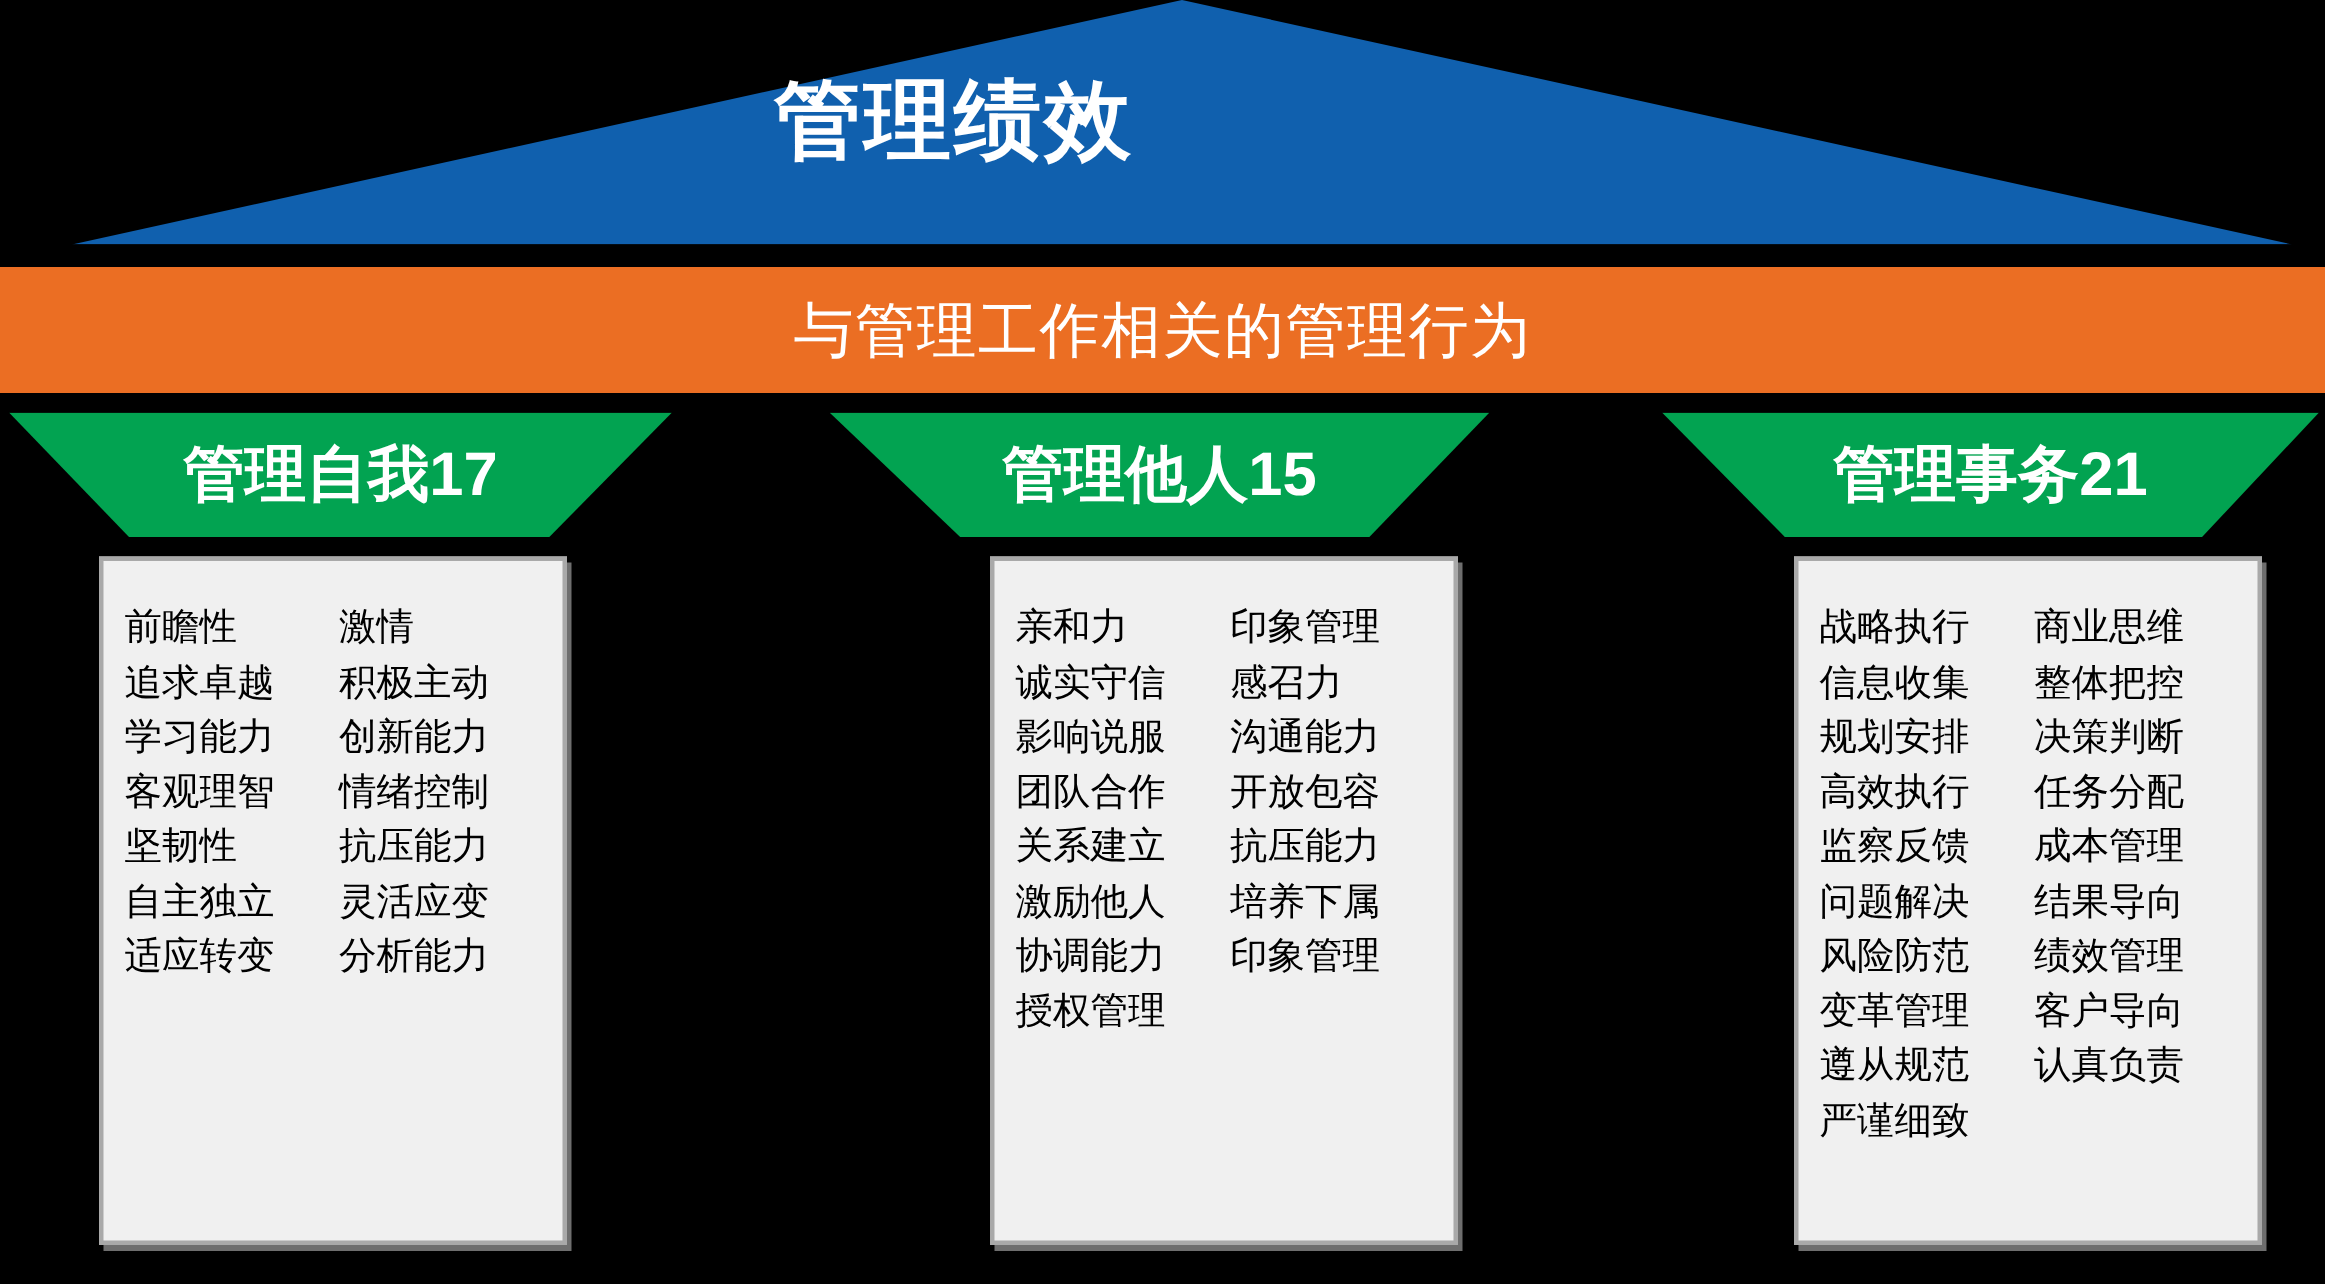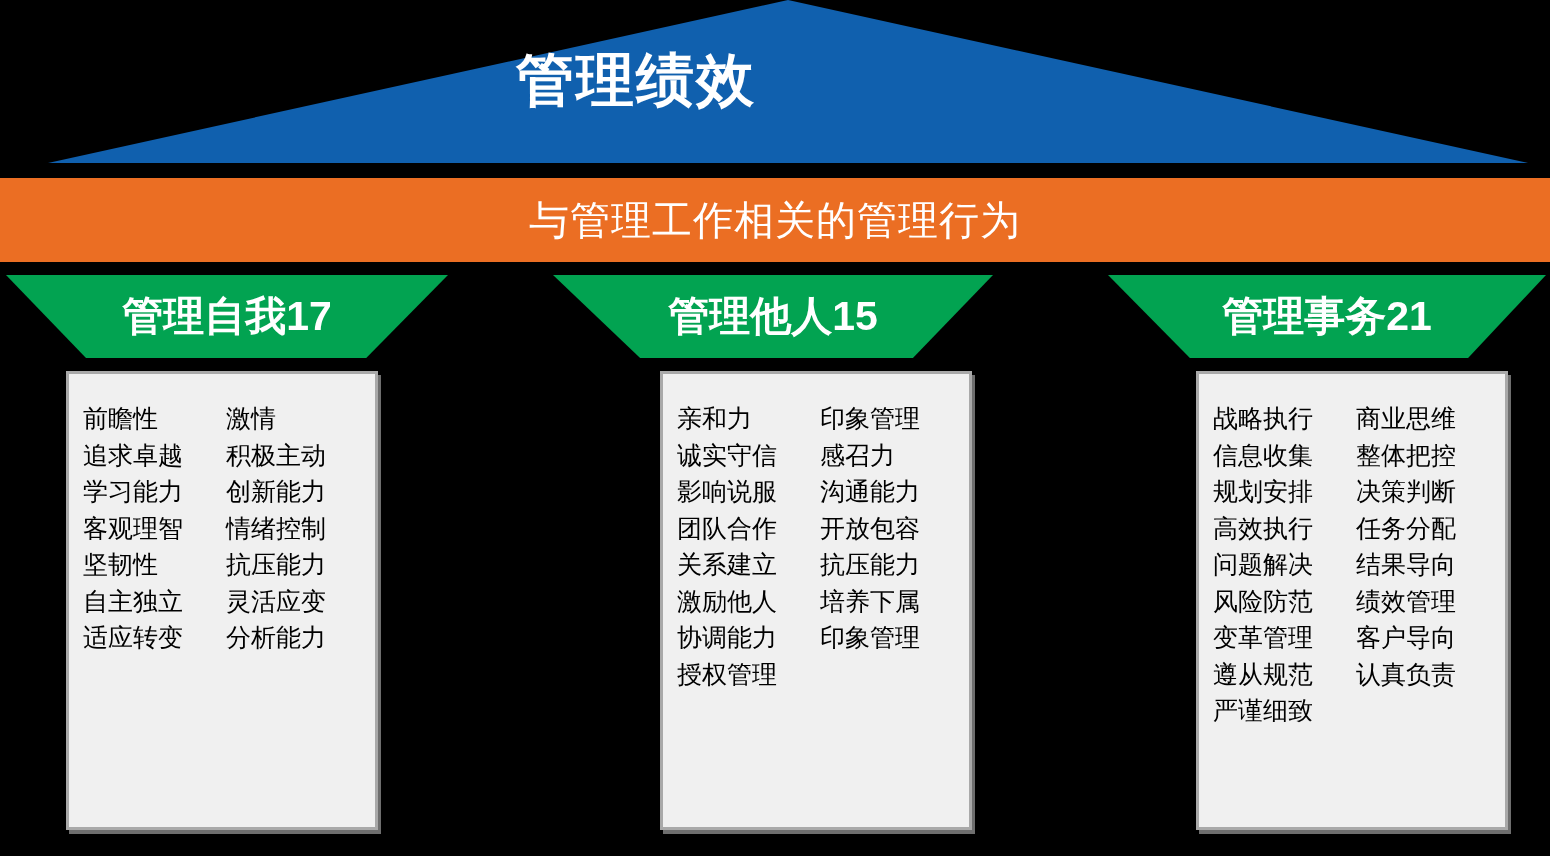--- a/index.html
+++ b/index.html
@@ -189,20 +189,24 @@
       </div>
       <div class="row">
         <span class="cell c1">规划安排</span>
         <span class="cell c2">决策判断</span>
       </div>
       <div class="row">
         <span class="cell c1">高效执行</span>
         <span class="cell c2">任务分配</span>
       </div>
       <div class="row">
+        <span class="cell c1">监察反馈</span>
+        <span class="cell c2">成本管理</span>
+      </div>
+      <div class="row">
         <span class="cell c1">问题解决</span>
         <span class="cell c2">结果导向</span>
       </div>
       <div class="row">
         <span class="cell c1">风险防范</span>
         <span class="cell c2">绩效管理</span>
       </div>
       <div class="row">
         <span class="cell c1">变革管理</span>
         <span class="cell c2">客户导向</span>

